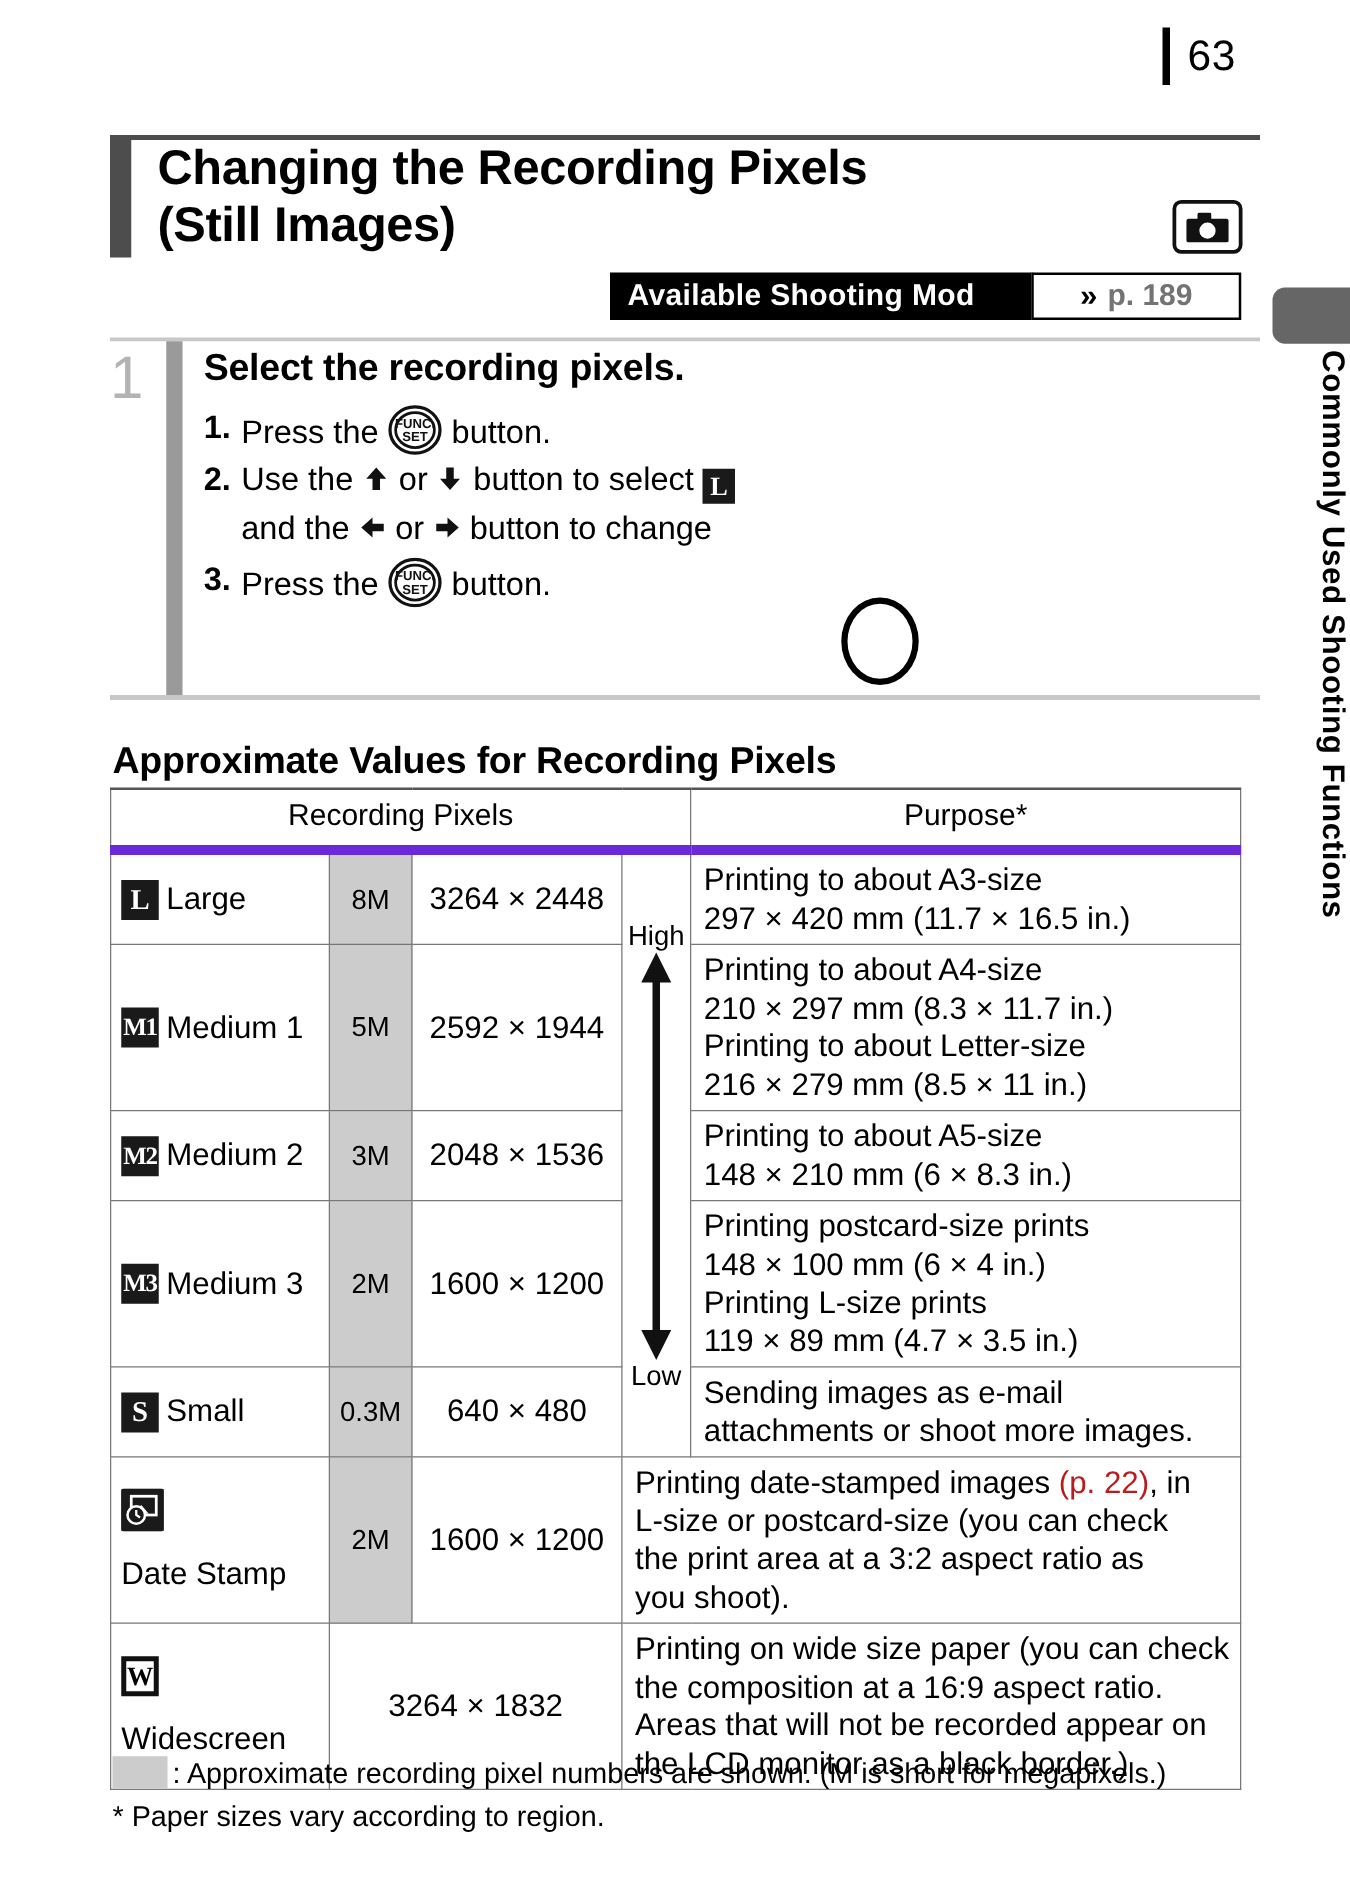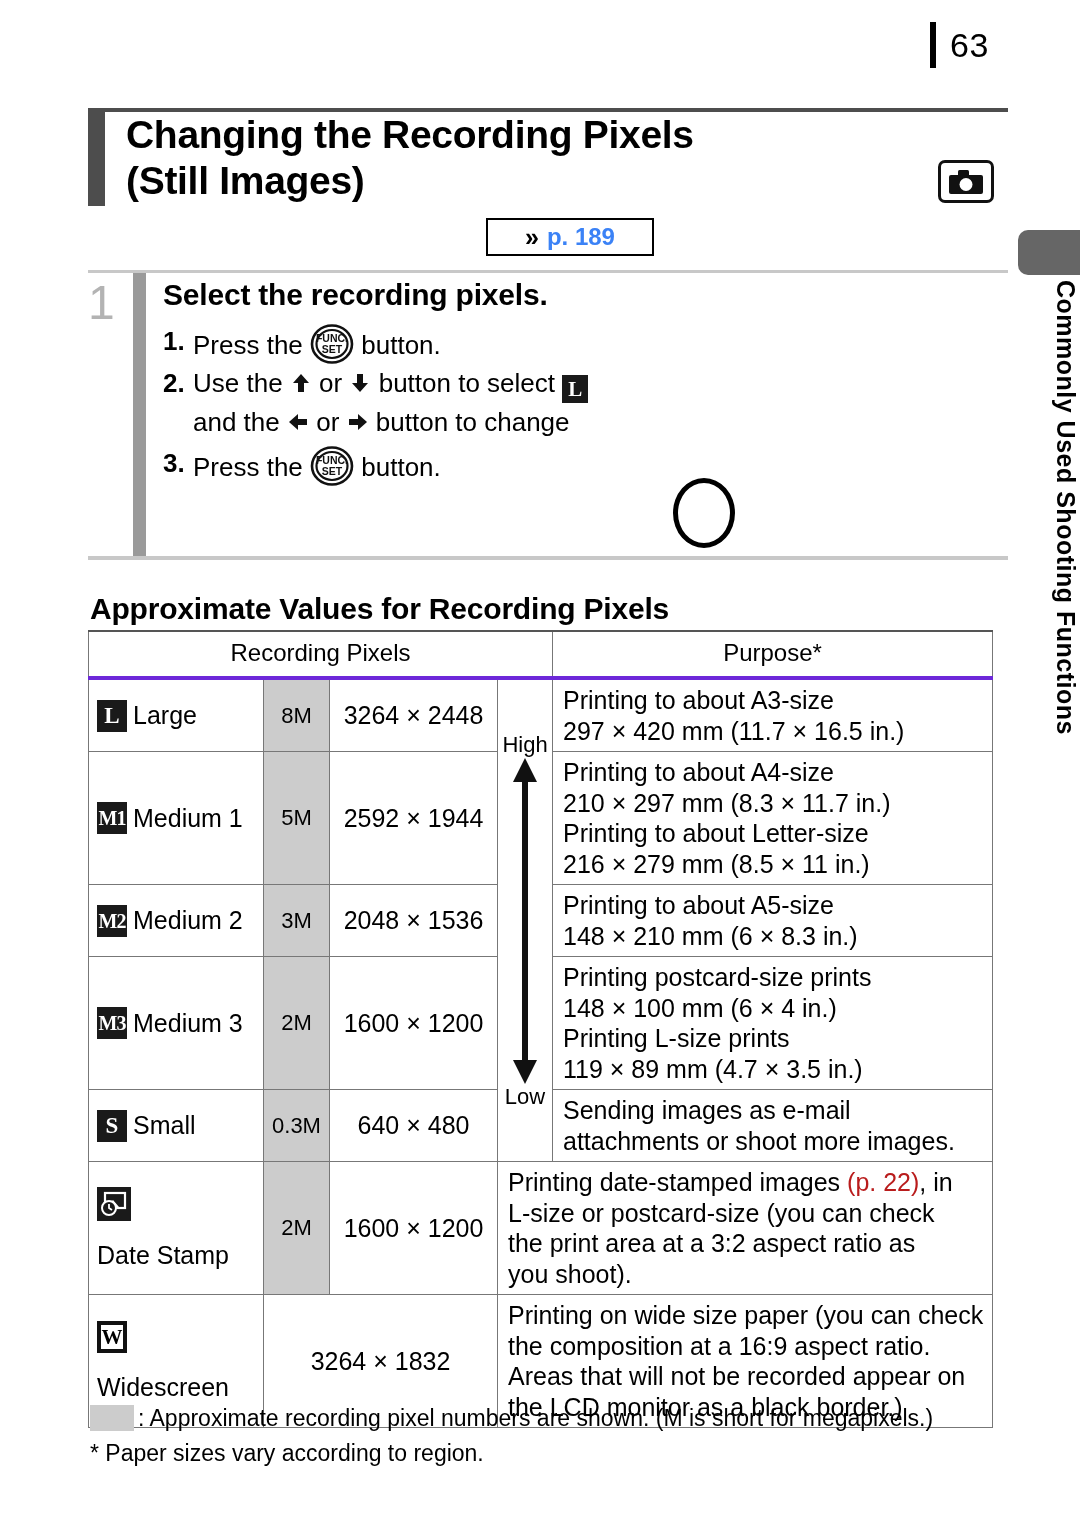--- a/index.html
+++ b/index.html
@@ -77,21 +77,21 @@
     font-size: 24px; font-weight: bold;
     display: flex; align-items: center; padding-left: 14px;
     letter-spacing: 0.3px; overflow: hidden; white-space: nowrap;
   }
   #modes-white {
     width: 168px; background: #fff; border: 2px solid #000;
     display: flex; align-items: center; justify-content: center; gap: 8px;
     margin-left: -2px;
   }
   #modes-chev { font-size: 25px; font-weight: bold; color: #000; line-height: 1; }
-  #modes-page { font-size: 24px; font-weight: bold; color: #3b82f6; }
+  #modes-page { font-size: 24px; font-weight: bold; color: #737373; }
 
   
   #step-rule-top {
     position: absolute; left: 88px; top: 270px; width: 920px; height: 3px;
     background: #c8c8c8;
   }
   #step-rule-bot {
     position: absolute; left: 88px; top: 556px; width: 920px; height: 4px;
     background: #c8c8c8;
   }
@@ -145,21 +145,21 @@
     font-size: 23px;
   }
   #tbl td, #tbl th {
     border: 1px solid #777;
     padding: 0;
     vertical-align: middle;
     font-weight: normal;
   }
   #tbl .thead td {
     text-align: center; font-size: 24px; padding: 7px 0 9px;
-    border-top: 2px solid #555; border-bottom: 4px solid #6d28d9;
+    border-top: 2px solid #555; border-bottom: 8px solid #6d28d9;
   }
   .c-name { width: 175px; padding: 6px 6px 6px 8px !important; }
   .c-mp   { width: 66px; text-align: center; background: #cccccc; font-size: 22px; }
   .c-dim  { width: 168px; text-align: center; font-size: 25px; }
   .c-hl   { width: 55px; text-align: left; padding: 0 !important; }
   .c-pur  { padding: 5px 6px 5px 10px !important; font-size: 25px; line-height: 1.22; }
 
   .namecell { display: flex; align-items: center; gap: 6px; }
   .namecell.stacked { display: block; }
   .ic {
@@ -218,20 +218,21 @@
   <div id="camera-icon">
     <svg width="34" height="24" viewBox="0 0 34 24" aria-hidden="true">
       <rect x="0" y="5" width="34" height="19" rx="2" fill="#111"></rect>
       <rect x="9" y="0" width="11" height="6" rx="1.5" fill="#111"></rect>
       <circle cx="17" cy="14.5" r="6.5" fill="#fff"></circle>
     </svg>
   </div>
 </div>
 
 <div id="modes-badge">
+  <div id="modes-black">Available Shooting Mod</div>
   <div id="modes-white">
     <span id="modes-chev">»</span>
     <span id="modes-page">p. 189</span>
   </div>
 </div>
 
 <div id="step-rule-top"></div>
 <div id="step-num">1</div>
 <div id="step-vbar"></div>
 

